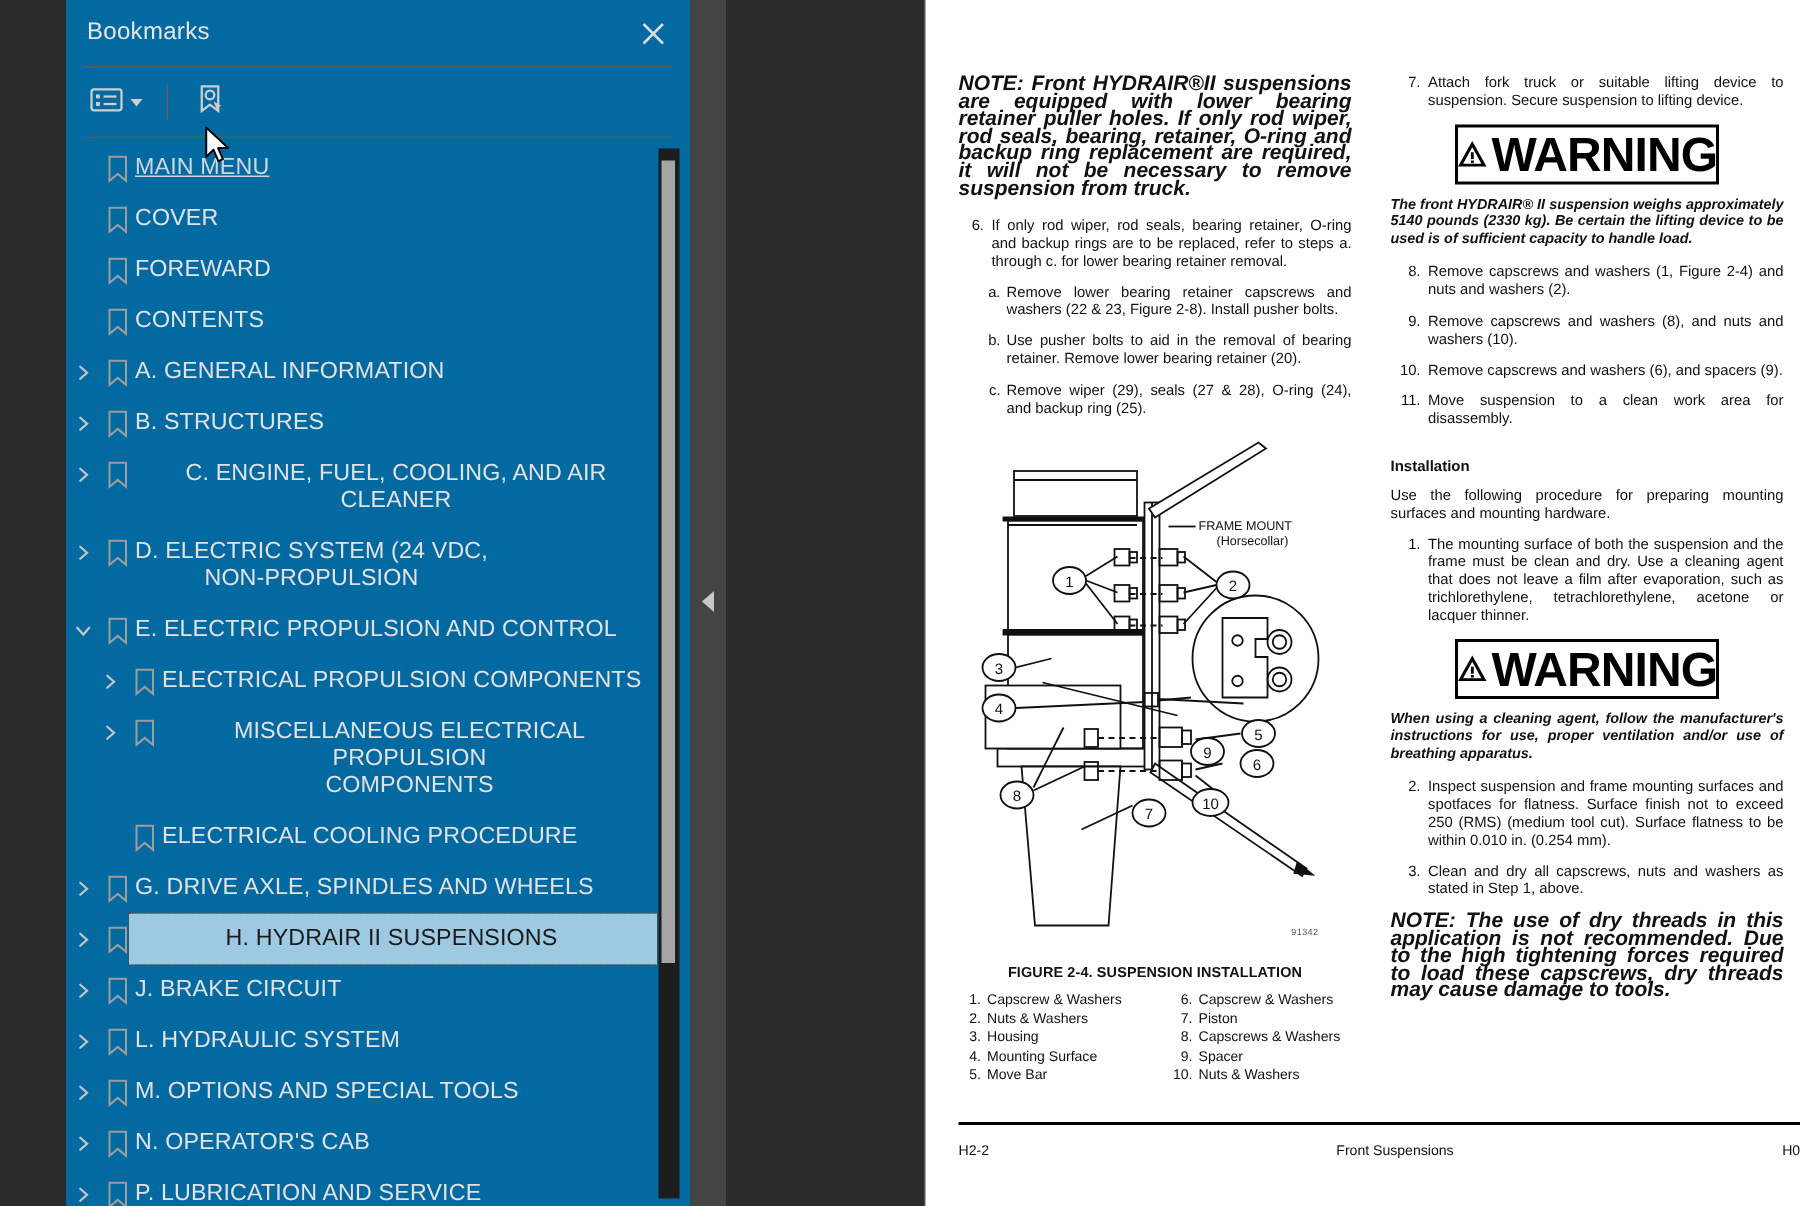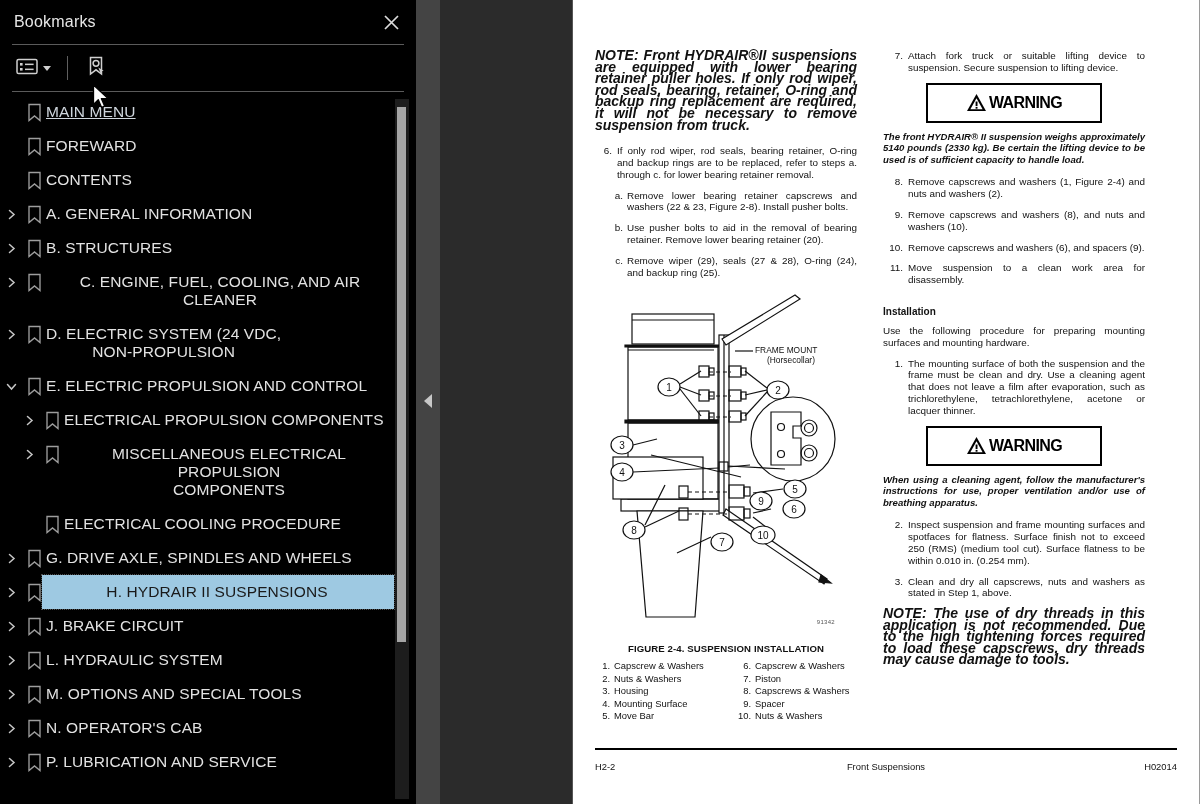--- a/index.html
+++ b/index.html
@@ -6,22 +6,22 @@
   body{
     width:1200px;height:804px;overflow:hidden;
     background:#2b2b2b;
     font-family:"Liberation Sans", sans-serif;
     -webkit-font-smoothing:antialiased;
   }
   .app{position:relative;width:1200px;height:804px;display:flex;}
 
   
   .sidebar{
-    width:416px;height:804px;background:#000000;position:relative;
-    display:flex;flex-direction:column;flex:none;
+    width:416px;height:804px;background:#0369a1;position:relative;
+    display:flex;flex-direction:column;flex:none;margin-left:44px;
   }
   .sb-header{
     height:44px;flex:none;display:flex;align-items:center;
     padding:0 12px 0 14px;box-sizing:border-box;
   }
   .sb-title{
     color:#e6e6e6;font-size:16px;letter-spacing:.2px;flex:1;
   }
   .sb-close{
     width:26px;height:26px;display:flex;align-items:center;justify-content:center;
@@ -130,21 +130,21 @@
   .lvlR .num{width:20px;padding-right:5px;}
 
   .warnbox{
     border:2.5px solid #000;margin:7px auto 8px auto;width:172px;height:36px;
     display:flex;align-items:center;justify-content:center;gap:2px;
     box-shadow:0 0 0 1.5px #fff inset;
   }
   .warnbox .tri{position:relative;width:21px;height:19px;}
   .warnbox .tri svg{display:block}
   .warnbox .wtext{
-    font-family:"Liberation Sans", sans-serif;font-weight:bold;font-size:16px;
+    font-family:"Liberation Sans", sans-serif;font-weight:bold;font-size:32px;
     letter-spacing:-0.6px;line-height:24px;color:#000;text-align:center;
   }
   .warntext{
     font-style:italic;font-weight:bold;font-size:9.6px;line-height:11.6px;
     text-align:justify;margin-bottom:11px;
   }
   .subhead{
     font-weight:bold;font-size:10px;margin:20px 0 8px 0;
   }
   .body{
@@ -228,20 +228,33 @@
             <svg width="13" height="13" viewBox="0 0 13 13">
               <path d="M4.5 2.5 L9 6.5 L4.5 10.5" fill="none" stroke="#c6c6c6" stroke-width="1.5" stroke-linecap="round"></path>
             </svg>
           </div>
           <div class="bmk">
             <svg width="15" height="19" viewBox="0 0 15 19">
               <path d="M2 1.5 h11 v16 l-5.5 -4.6 l-5.5 4.6 z" fill="none" stroke="#9d9d9d" stroke-width="1.35"></path>
             </svg>
           </div>
           <div class="rowlabel">MAIN MENU</div>
+        </div>
+        <div class="row noTwisty">
+          <div class="twisty">
+            <svg width="13" height="13" viewBox="0 0 13 13">
+              <path d="M4.5 2.5 L9 6.5 L4.5 10.5" fill="none" stroke="#c6c6c6" stroke-width="1.5" stroke-linecap="round"></path>
+            </svg>
+          </div>
+          <div class="bmk">
+            <svg width="15" height="19" viewBox="0 0 15 19">
+              <path d="M2 1.5 h11 v16 l-5.5 -4.6 l-5.5 4.6 z" fill="none" stroke="#9d9d9d" stroke-width="1.35"></path>
+            </svg>
+          </div>
+          <div class="rowlabel">COVER</div>
         </div>
         <div class="row noTwisty">
           <div class="twisty">
             <svg width="13" height="13" viewBox="0 0 13 13">
               <path d="M4.5 2.5 L9 6.5 L4.5 10.5" fill="none" stroke="#c6c6c6" stroke-width="1.5" stroke-linecap="round"></path>
             </svg>
           </div>
           <div class="bmk">
             <svg width="15" height="19" viewBox="0 0 15 19">
               <path d="M2 1.5 h11 v16 l-5.5 -4.6 l-5.5 4.6 z" fill="none" stroke="#9d9d9d" stroke-width="1.35"></path>

